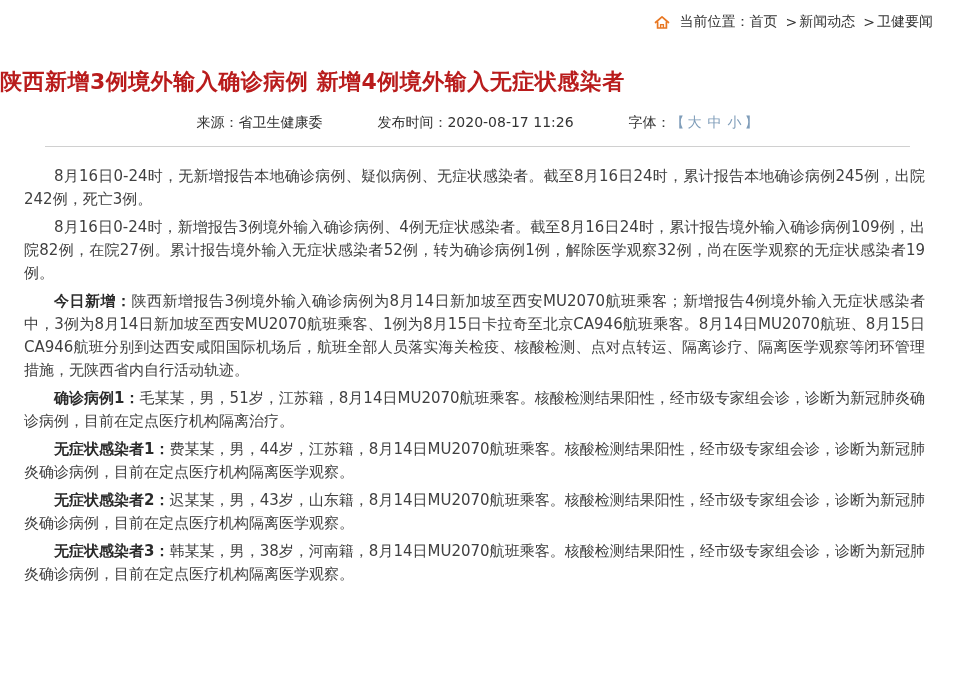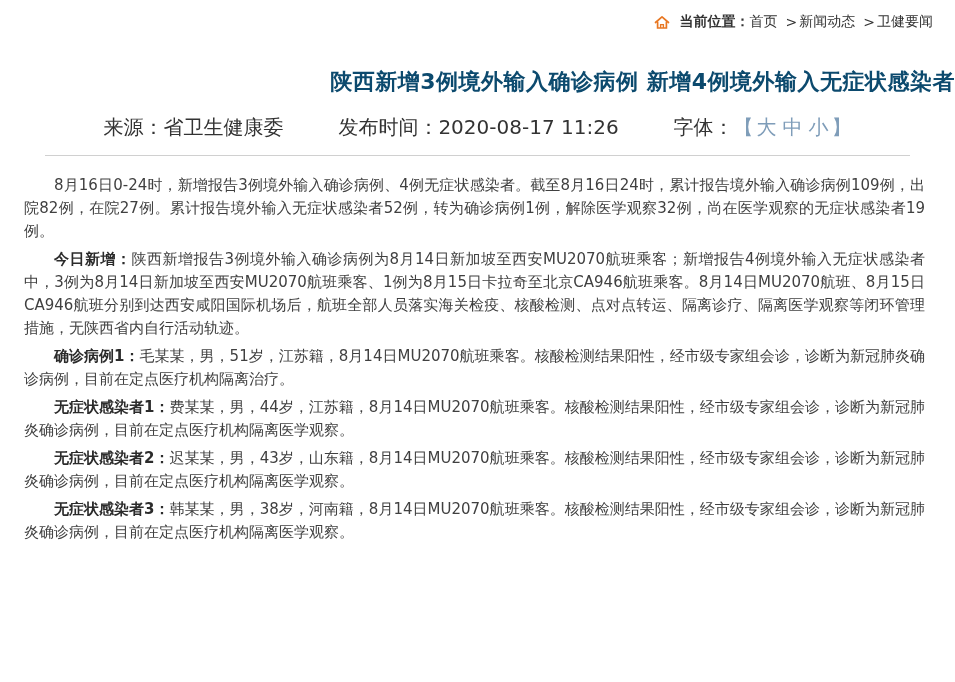--- a/index.html
+++ b/index.html
@@ -8,32 +8,32 @@
     width:955px; height:682px; position:relative; background:#fff;
     font-family:"DejaVu Sans","Liberation Sans",sans-serif; overflow:hidden;
   }
   
   .breadcrumb {
     position:absolute; top:13px; right:22px;
     display:flex; align-items:center; font-size:14px; color:#333;
     white-space:nowrap;
   }
   .breadcrumb .home-ico { display:inline-flex; margin-right:10px; }
-  .breadcrumb .bc-label { font-weight:bold; color:#333; }
+  .breadcrumb .bc-label { font-weight:normal; color:#333; }
   .breadcrumb a { color:#333; text-decoration:none; cursor:pointer; }
   .breadcrumb .sep { margin:0 2px 0 8px; color:#333; }
   
   .title {
-    padding-top:52px; text-align:right;
-    font-size:22px; font-weight:bold; color:#0c4a6e; letter-spacing:0.5px;
+    padding-top:52px; text-align:left;
+    font-size:22px; font-weight:bold; color:#b91c1c; letter-spacing:0.5px;
   }
   
   .meta {
     margin-top:17px; display:flex; justify-content:center; gap:55px;
-    font-size:20px; color:#333;
+    font-size:14px; color:#333;
   }
   .meta .m-item { white-space:nowrap; }
   .meta .m-label { color:#333; }
   .font-ctrl { color:#7f9db9;text-align:right; }
   .font-ctrl .fs-link { color:#7f9db9; cursor:pointer; margin:0 3px; text-decoration:none; }
   .divider { border:none; border-top:1px solid #d0d0d0; margin:14px 45px 0 45px; }
   
   .article-body {
     padding:18px 30px 0 24px;
     font-size:15px; line-height:23px; color:#404040;
@@ -74,20 +74,21 @@
       <span class="m-label">发布时间：</span><span>2020-08-17 11:26</span>
     </span>
     <span class="m-item">
       <span class="m-label">字体：</span><span class="font-ctrl"><span>【</span><a class="fs-link">大</a><a class="fs-link">中</a><a class="fs-link">小</a><span>】</span></span>
     </span>
   </div>
 
   <hr class="divider">
 
   <div class="article-body">
+    <p><span class="lead"></span><span>8月16日0-24时，无新增报告本地确诊病例、疑似病例、无症状感染者。截至8月16日24时，累计报告本地确诊病例245例，出院242例，死亡3例。</span></p>
     <p><span class="lead"></span><span>8月16日0-24时，新增报告3例境外输入确诊病例、4例无症状感染者。截至8月16日24时，累计报告境外输入确诊病例109例，出院82例，在院27例。累计报告境外输入无症状感染者52例，转为确诊病例1例，解除医学观察32例，尚在医学观察的无症状感染者19例。</span></p>
     <p><span class="lead">今日新增：</span><span>陕西新增报告3例境外输入确诊病例为8月14日新加坡至西安MU2070航班乘客；新增报告4例境外输入无症状感染者中，3例为8月14日新加坡至西安MU2070航班乘客、1例为8月15日卡拉奇至北京CA946航班乘客。8月14日MU2070航班、8月15日CA946航班分别到达西安咸阳国际机场后，航班全部人员落实海关检疫、核酸检测、点对点转运、隔离诊疗、隔离医学观察等闭环管理措施，无陕西省内自行活动轨迹。</span></p>
     <p><span class="lead">确诊病例1：</span><span>毛某某，男，51岁，江苏籍，8月14日MU2070航班乘客。核酸检测结果阳性，经市级专家组会诊，诊断为新冠肺炎确诊病例，目前在定点医疗机构隔离治疗。</span></p>
     <p><span class="lead">无症状感染者1：</span><span>费某某，男，44岁，江苏籍，8月14日MU2070航班乘客。核酸检测结果阳性，经市级专家组会诊，诊断为新冠肺炎确诊病例，目前在定点医疗机构隔离医学观察。</span></p>
     <p><span class="lead">无症状感染者2：</span><span>迟某某，男，43岁，山东籍，8月14日MU2070航班乘客。核酸检测结果阳性，经市级专家组会诊，诊断为新冠肺炎确诊病例，目前在定点医疗机构隔离医学观察。</span></p>
     <p><span class="lead">无症状感染者3：</span><span>韩某某，男，38岁，河南籍，8月14日MU2070航班乘客。核酸检测结果阳性，经市级专家组会诊，诊断为新冠肺炎确诊病例，目前在定点医疗机构隔离医学观察。</span></p>
 
   </div>
 
 </div>

